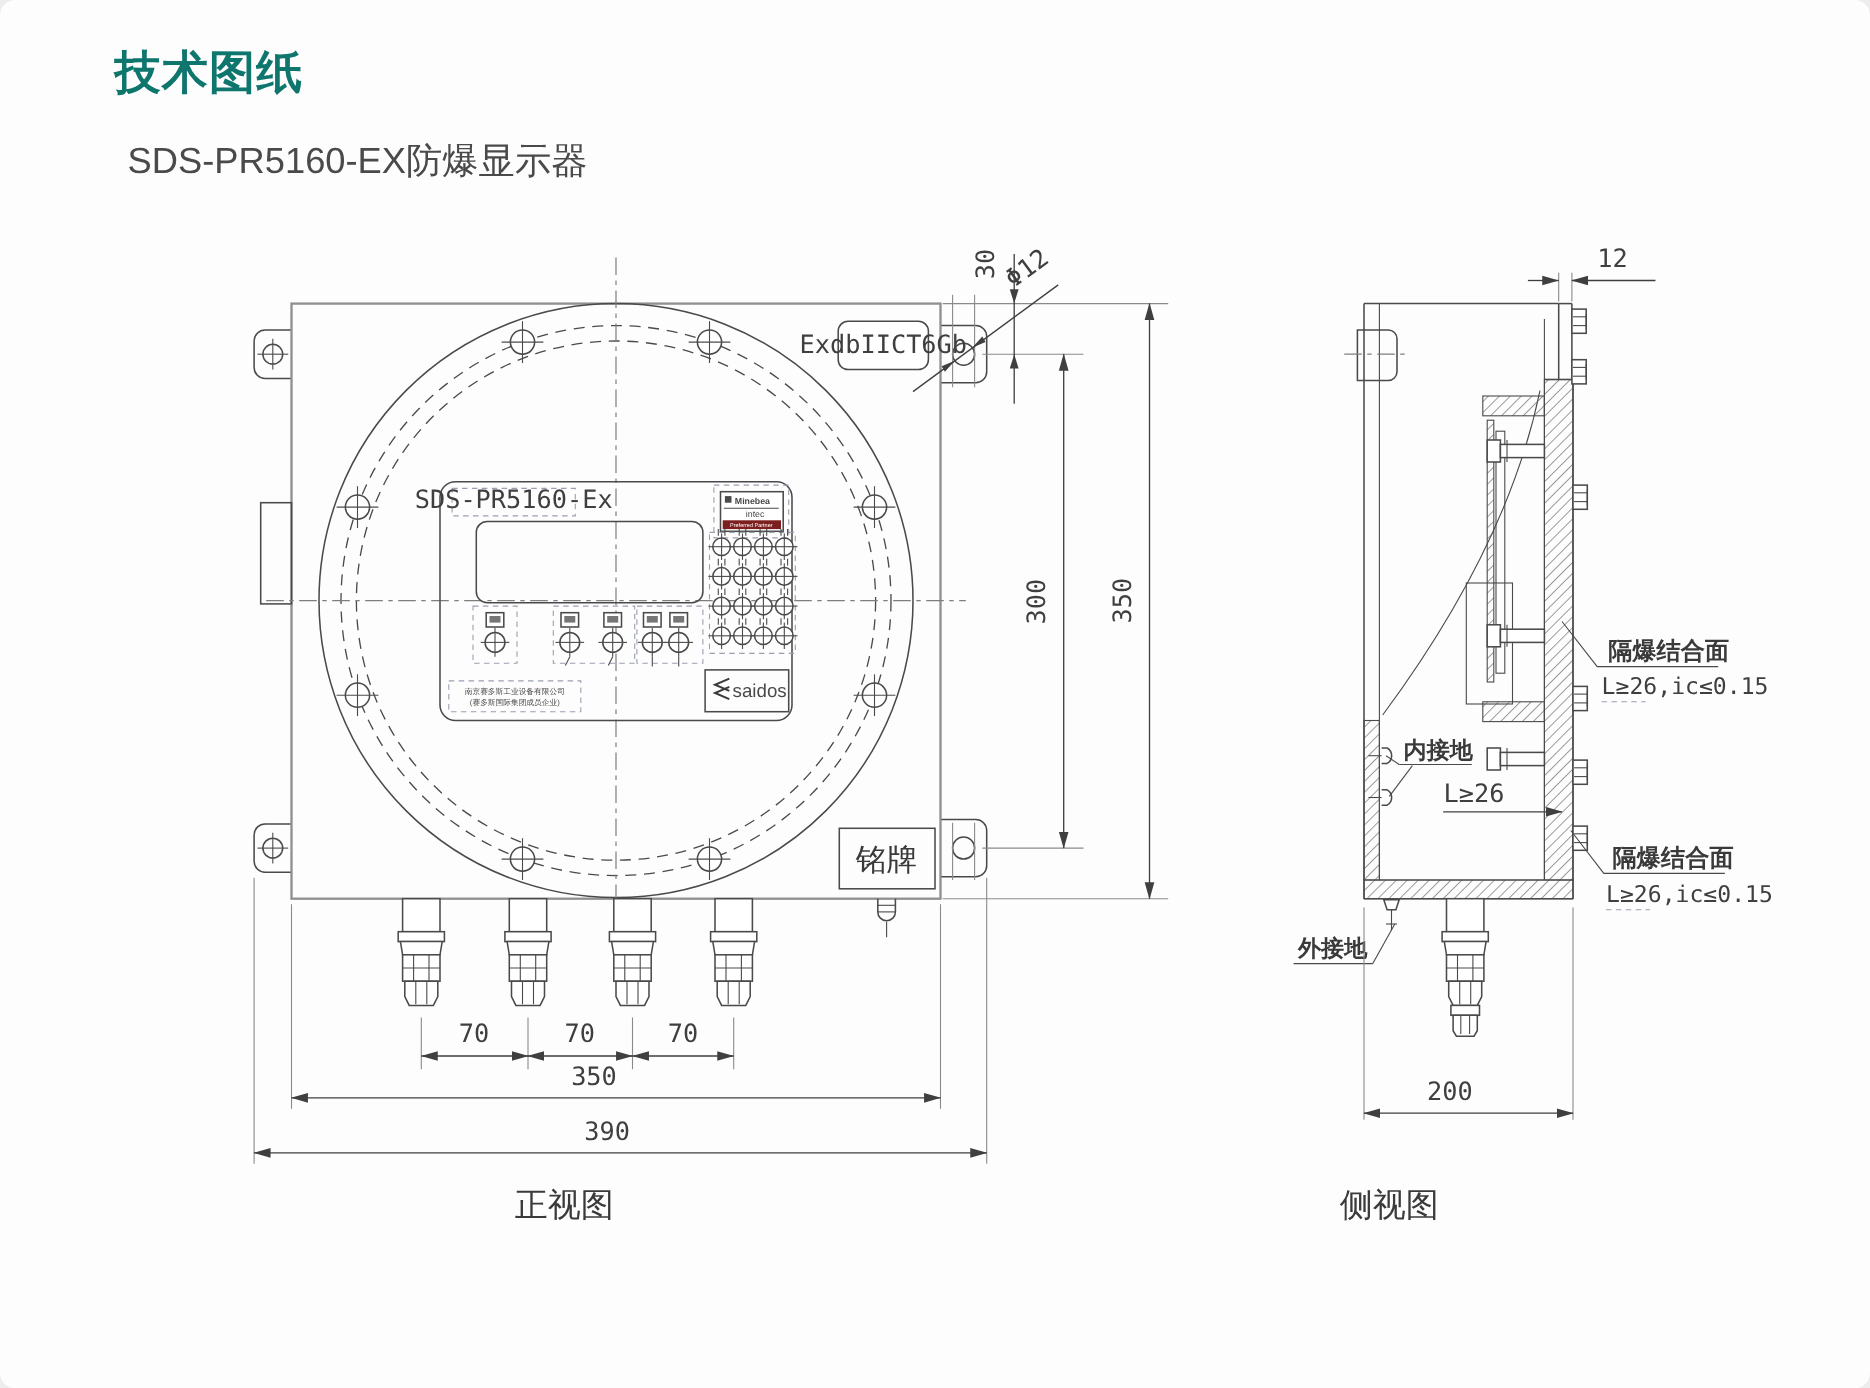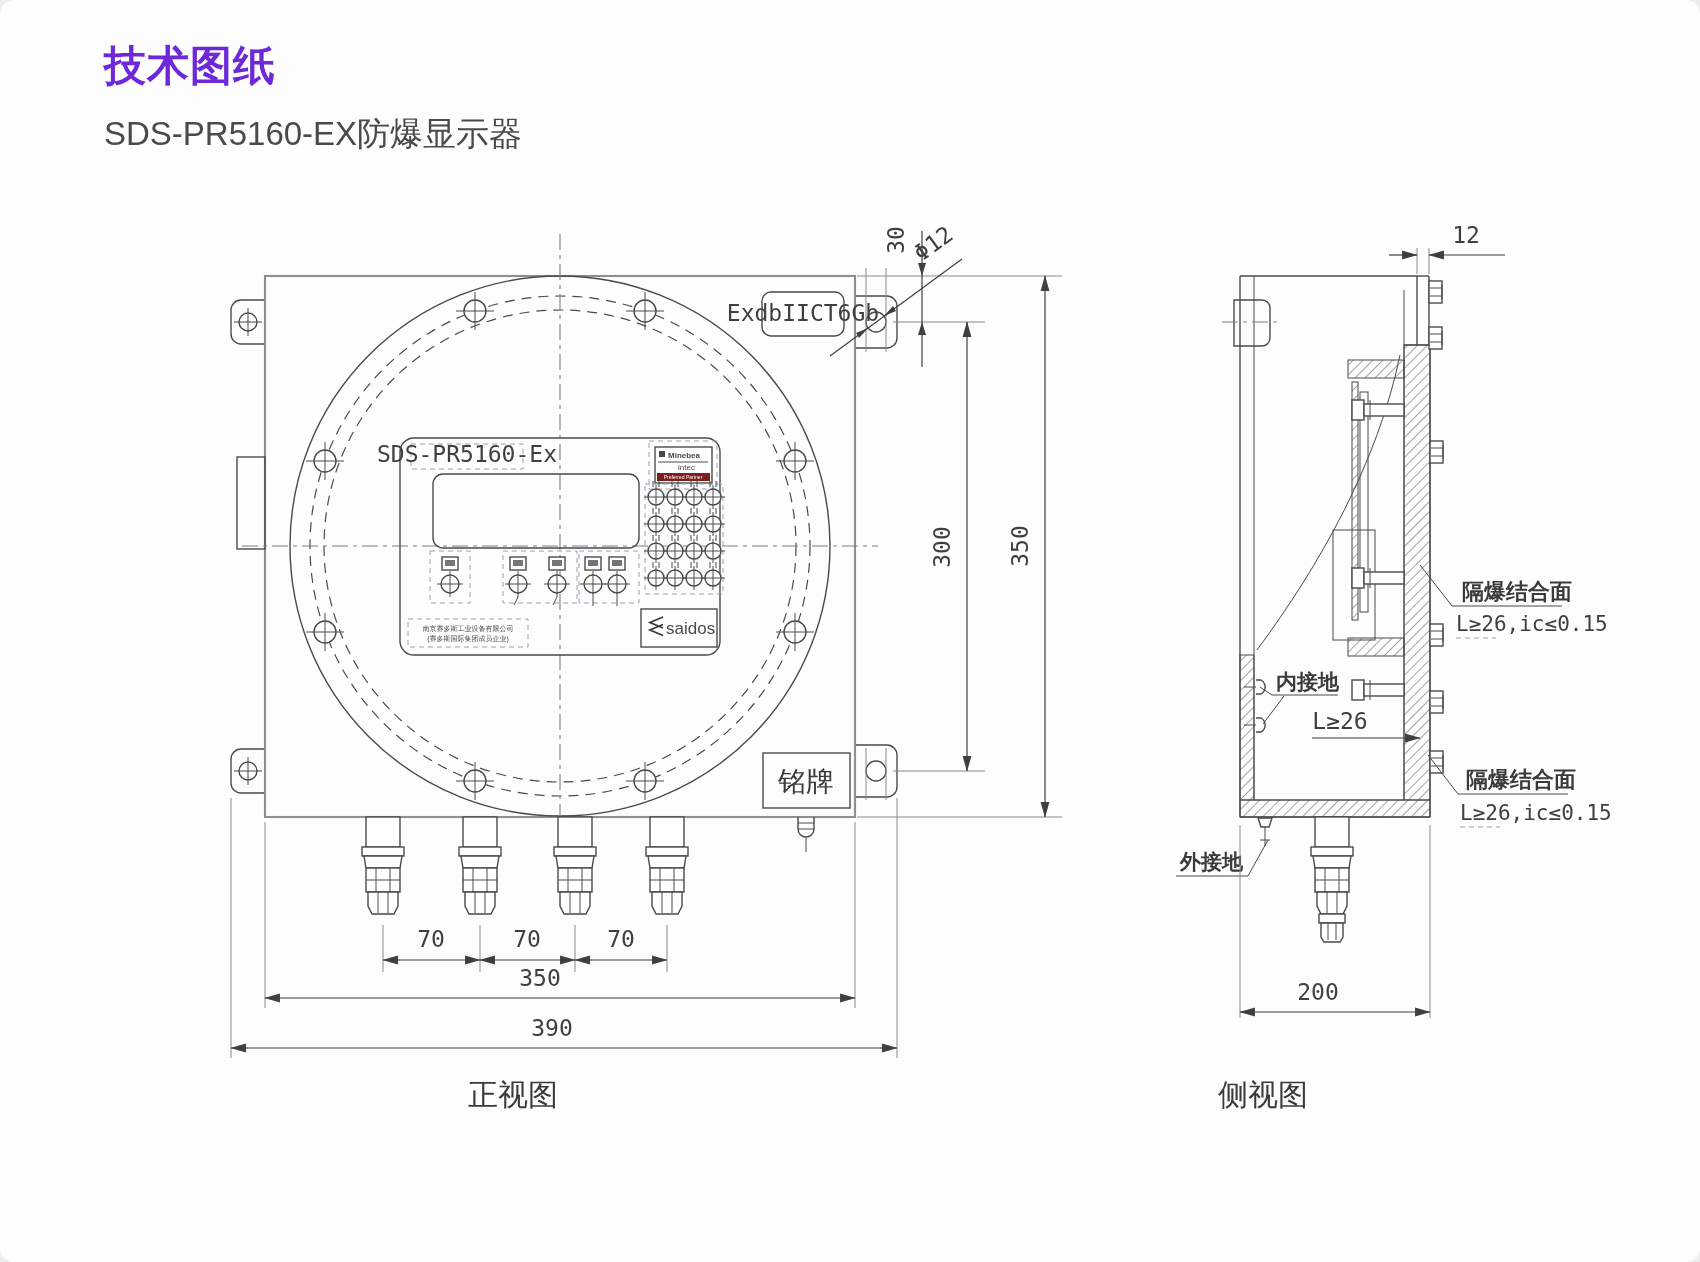--- a/index.html
+++ b/index.html
@@ -1,19 +1,19 @@
 <!DOCTYPE html>
 <html><head>
 <meta charset="utf-8">
 <style>
   html,body{margin:0;padding:0;background:#ededed;}
   .card{position:relative;width:1700px;height:1262px;background:#fdfdfd;border-radius:14px;overflow:hidden;
         font-family:"Liberation Sans",sans-serif;}
-  .page-title{position:absolute;left:104px;top:38px;font-size:42px;font-weight:bold;color:#6d28d9;margin:0;letter-spacing:1px;}
-  .page-subtitle{position:absolute;left:104px;top:112px;font-size:33px;font-weight:400;color:#4a4a4a;margin:0;}
+  .page-title{position:absolute;left:104px;top:38px;font-size:42px;font-weight:bold;color:#0f766e;margin:0;letter-spacing:1px;}
+  .page-subtitle{position:absolute;left:104px;top:112px;font-size:33px;font-weight:400;color:#4a4a4a;margin:12px;}
   svg{position:absolute;left:0;top:0;}
   .s1{stroke:#4a4a4a;stroke-width:1.4;fill:none;}
   .s1f{stroke:#4a4a4a;stroke-width:1.4;fill:#ffffff;}
   .s2{stroke:#8f8f8f;stroke-width:2.1;fill:none;}
   .thin{stroke:#4a4a4a;stroke-width:1;fill:none;}
   .ext{stroke:#8a8a8a;stroke-width:1;fill:none;}
   .dimln{stroke:#3f3f3f;stroke-width:1.2;fill:none;}
   .dash{stroke-dasharray:10 7;stroke-width:1.2;}
   .cl{stroke:#7e7e7e;stroke-width:1.1;fill:none;stroke-dasharray:16 5 4 5;}
   .dsh2{stroke:#9aa0b0;stroke-width:1;fill:none;stroke-dasharray:5 4;}

